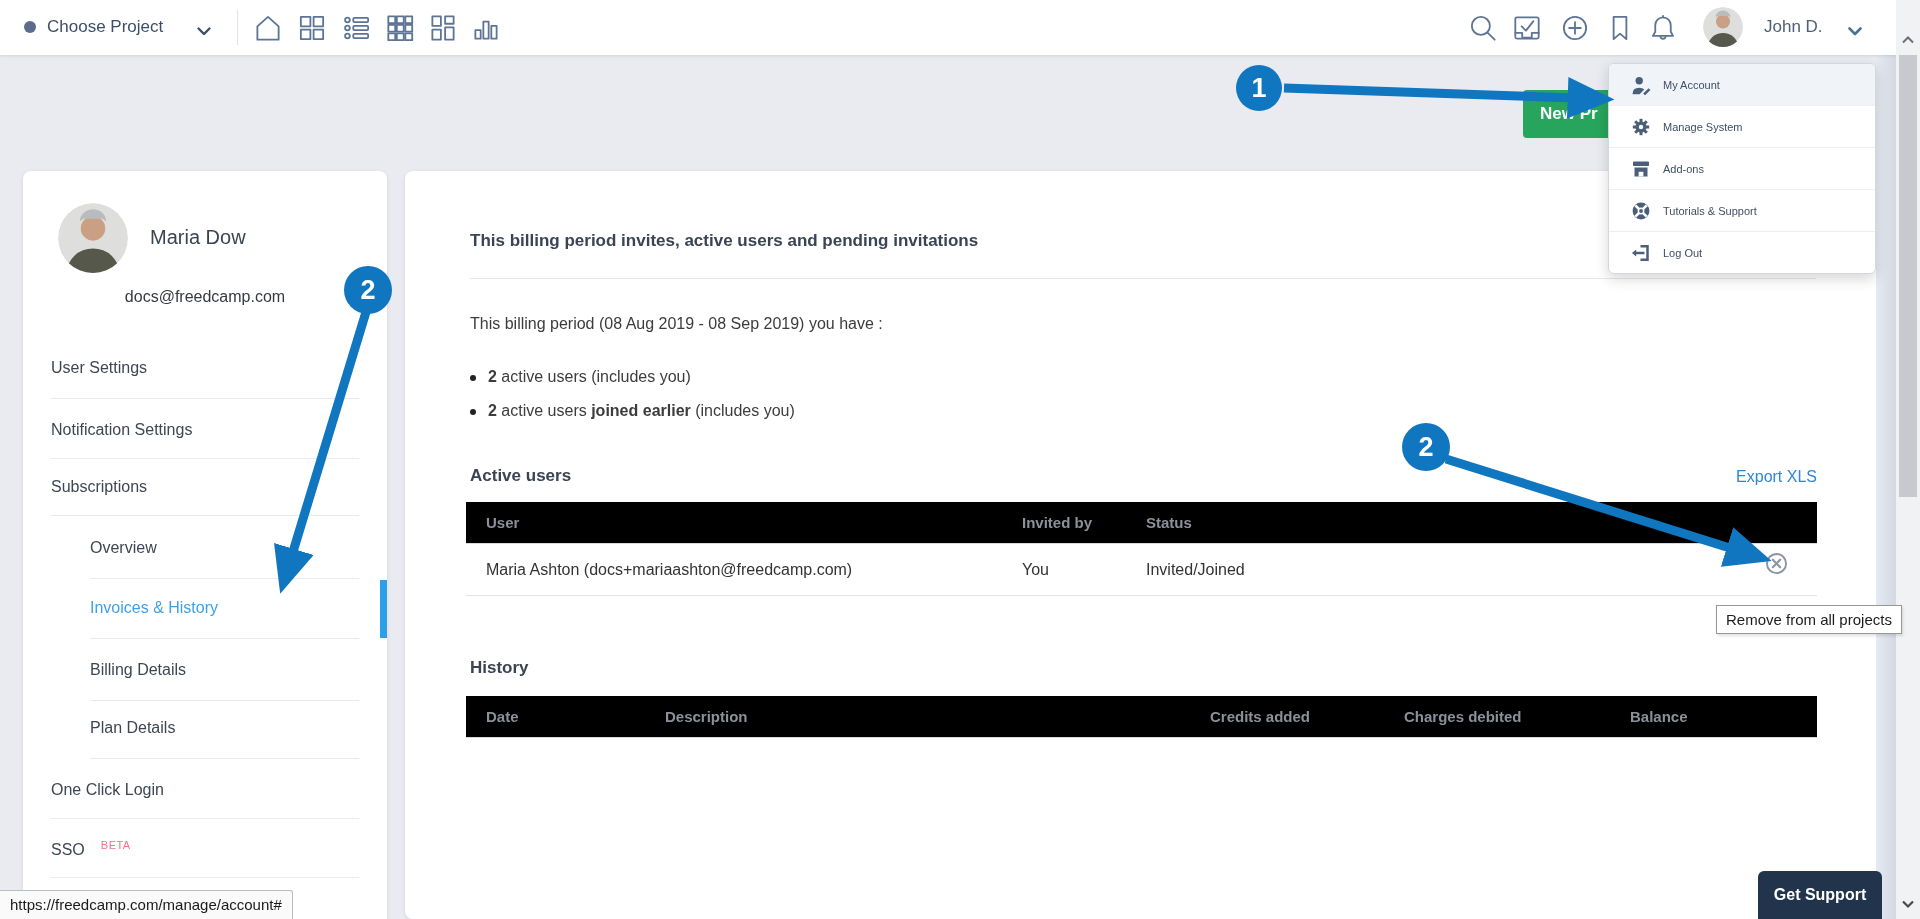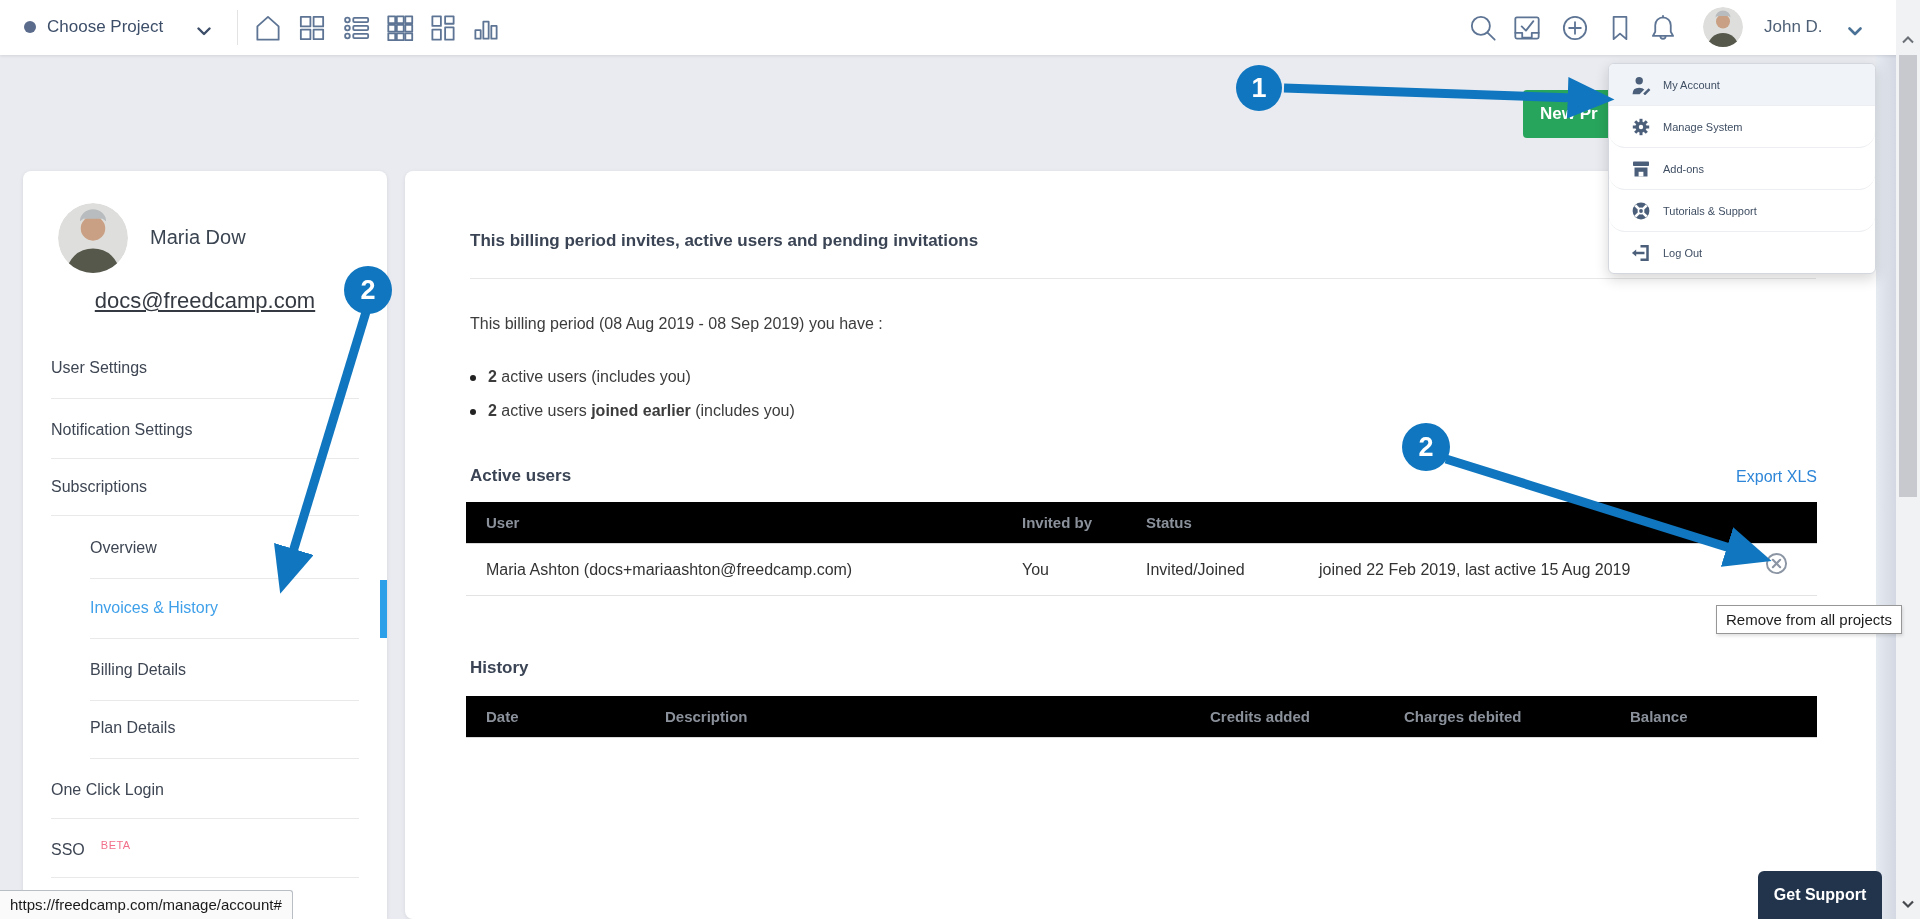--- a/index.html
+++ b/index.html
@@ -25,21 +25,21 @@
   .scrollbar { position:absolute; left:1896px; top:0; width:24px; height:919px; background:#f1f2f4; z-index:40; }
   .sb-thumb { position:absolute; left:3px; top:55px; width:18px; height:442px; background:#c7c9ce; }
   .sb-up { position:absolute; left:5px; top:31px; }
   .sb-down { position:absolute; left:5px; top:895px; }
 
   
   .sidebar { position:absolute; left:23px; top:171px; width:364px; height:748px; background:#fff;
              border-radius:8px 8px 0 0; box-shadow:0 1px 4px rgba(0,0,0,.09); z-index:1; }
   .avatar-lg { position:absolute; left:35px; top:32px; width:70px; height:70px; border-radius:50%; overflow:hidden; }
   .sb-name { position:absolute; left:127px; top:55px; font-size:20px; color:#3b4552; }
-  .sb-email { position:absolute; left:0; top:117px; width:100%; text-align:center; font-size:22px; color:#353a42;text-decoration:underline; }
+  .sb-email { position:absolute; left:0; top:117px; width:100%; text-align:center; font-size:16px; color:#353a42; }
   .sb-item { position:absolute; left:28px; height:28px; line-height:28px; font-size:16px; color:#3e4653; cursor:pointer; }
   .sb-item.sub { left:67px; }
   .sb-item.active { color:#3fa0ea; }
   .sb-div { position:absolute; left:28px; right:28px; height:1px; background:#e9e9e9; }
   .sb-div.sub { left:67px; }
   .sb-beta { font-size:11px; color:#f2708a; vertical-align:super; letter-spacing:.5px; margin-left:16px; }
   .active-bar { position:absolute; left:357px; top:409px; width:7px; height:58px; background:#2b9fe8; }
 
   
   .main { position:absolute; left:405px; top:171px; width:1471px; height:748px; background:#fff;
@@ -66,21 +66,21 @@
   .pdf-icon { position:absolute; left:1300px; top:18px; width:19px; height:22px; background:#e53935; border-radius:3px; }
 
   
   .new-project { position:absolute; left:1523px; top:90px; width:140px; height:48px; background:#28a55c;
                  border-radius:4px; color:#fff; font-size:17px; font-weight:bold; line-height:48px;
                  padding-left:17px; z-index:30; overflow:hidden; white-space:nowrap; cursor:pointer; }
 
   
   .menu { position:absolute; left:1608px; top:63px; width:268px; height:211px; background:#fff;
           border:1px solid #d4d8de; border-radius:6px; box-shadow:0 5px 14px rgba(0,0,0,.16); z-index:50; }
-  .menu-item { position:relative; height:42px; border-bottom:1px solid #eceef1; cursor:pointer;border-radius:16px; }
+  .menu-item { position:relative; height:42px; border-bottom:1px solid #eceef1; cursor:pointer; }
   .menu-item:last-child { border-bottom:none; }
   .menu-item.hl { background:#f0f4f8; border-radius:5px 5px 0 0; }
   .menu-item svg { position:absolute; left:22px; top:11px; width:20px; height:20px; }
   .menu-item .lbl { position:absolute; left:54px; top:0; line-height:42px; font-size:11px; color:#3f4e63; }
 
   
   .get-support { position:absolute; left:1758px; top:871px; width:124px; height:48px; background:#22344c;
                  border-radius:6px 6px 0 0; color:#fff; font-size:16px; font-weight:bold; text-align:center;
                  line-height:48px; z-index:60; cursor:pointer; }
 
@@ -277,21 +277,20 @@
   <div class="table users-table">
     <div class="t-head">
       <span style="left:20px">User</span>
       <span style="left:556px">Invited by</span>
       <span style="left:680px">Status</span>
     </div>
     <div class="t-row">
       <span style="left:20px">Maria Ashton (docs+mariaashton@freedcamp.com)</span>
       <span style="left:556px">You</span>
       <span style="left:680px">Invited/Joined</span>
-      <span style="left:853px">joined 22 Feb 2019, last active 15 Aug 2019</span>
       <span class="remove-btn">
         <svg viewBox="0 0 24 24">
             <circle cx="12" cy="12" r="10" fill="none" stroke="#8b95a4" stroke-width="2"></circle>
             <line x1="8.2" y1="8.2" x2="15.8" y2="15.8" stroke="#8b95a4" stroke-width="2.2" stroke-linecap="round"></line>
             <line x1="15.8" y1="8.2" x2="8.2" y2="15.8" stroke="#8b95a4" stroke-width="2.2" stroke-linecap="round"></line>
           </svg>
       </span>
     </div>
   </div>
 

